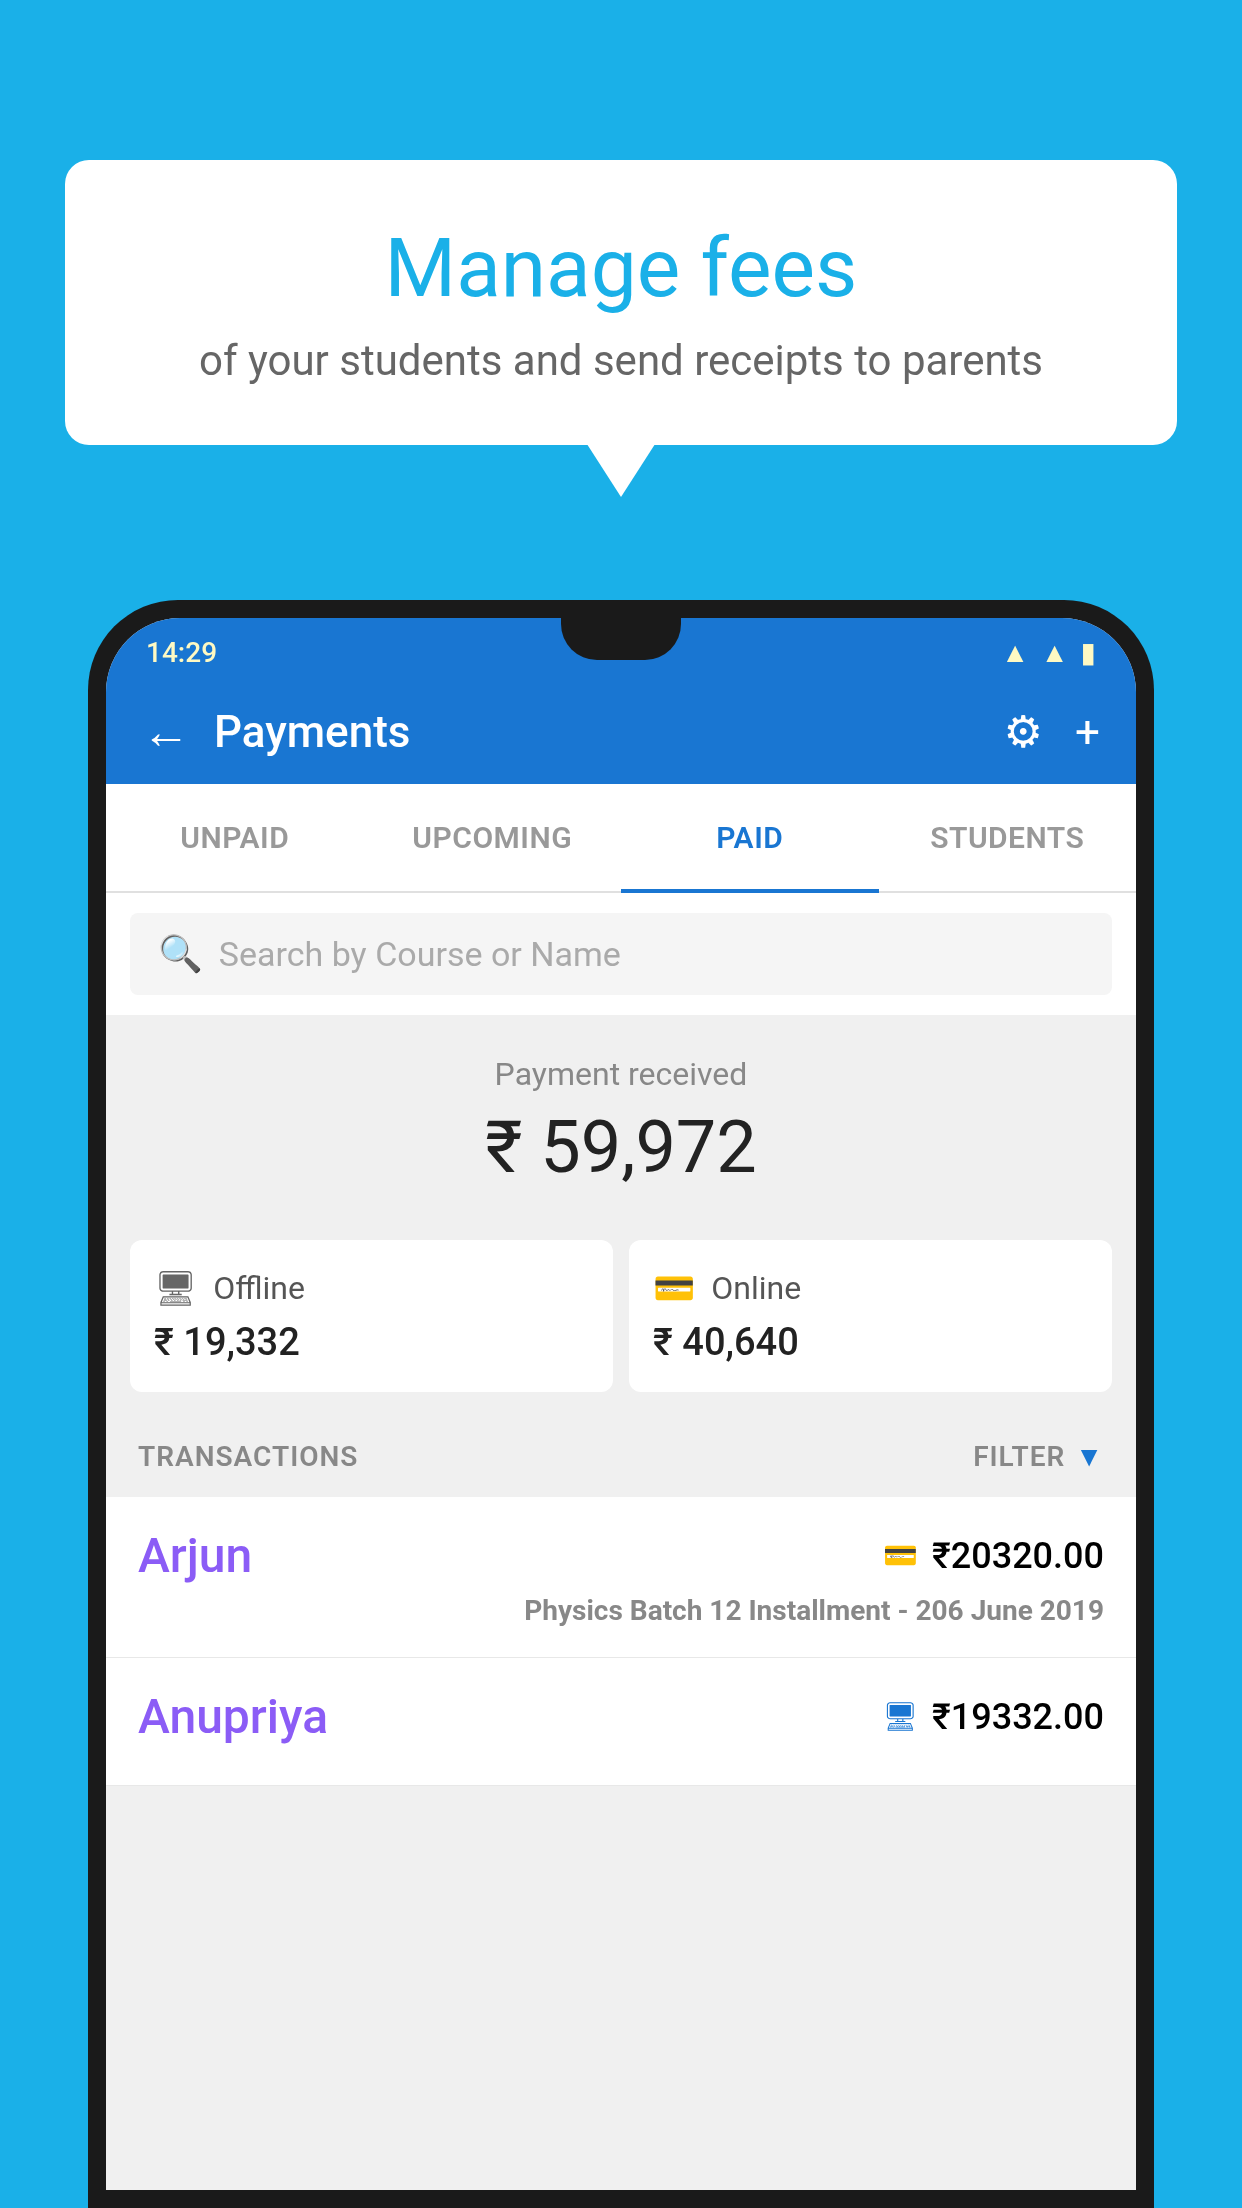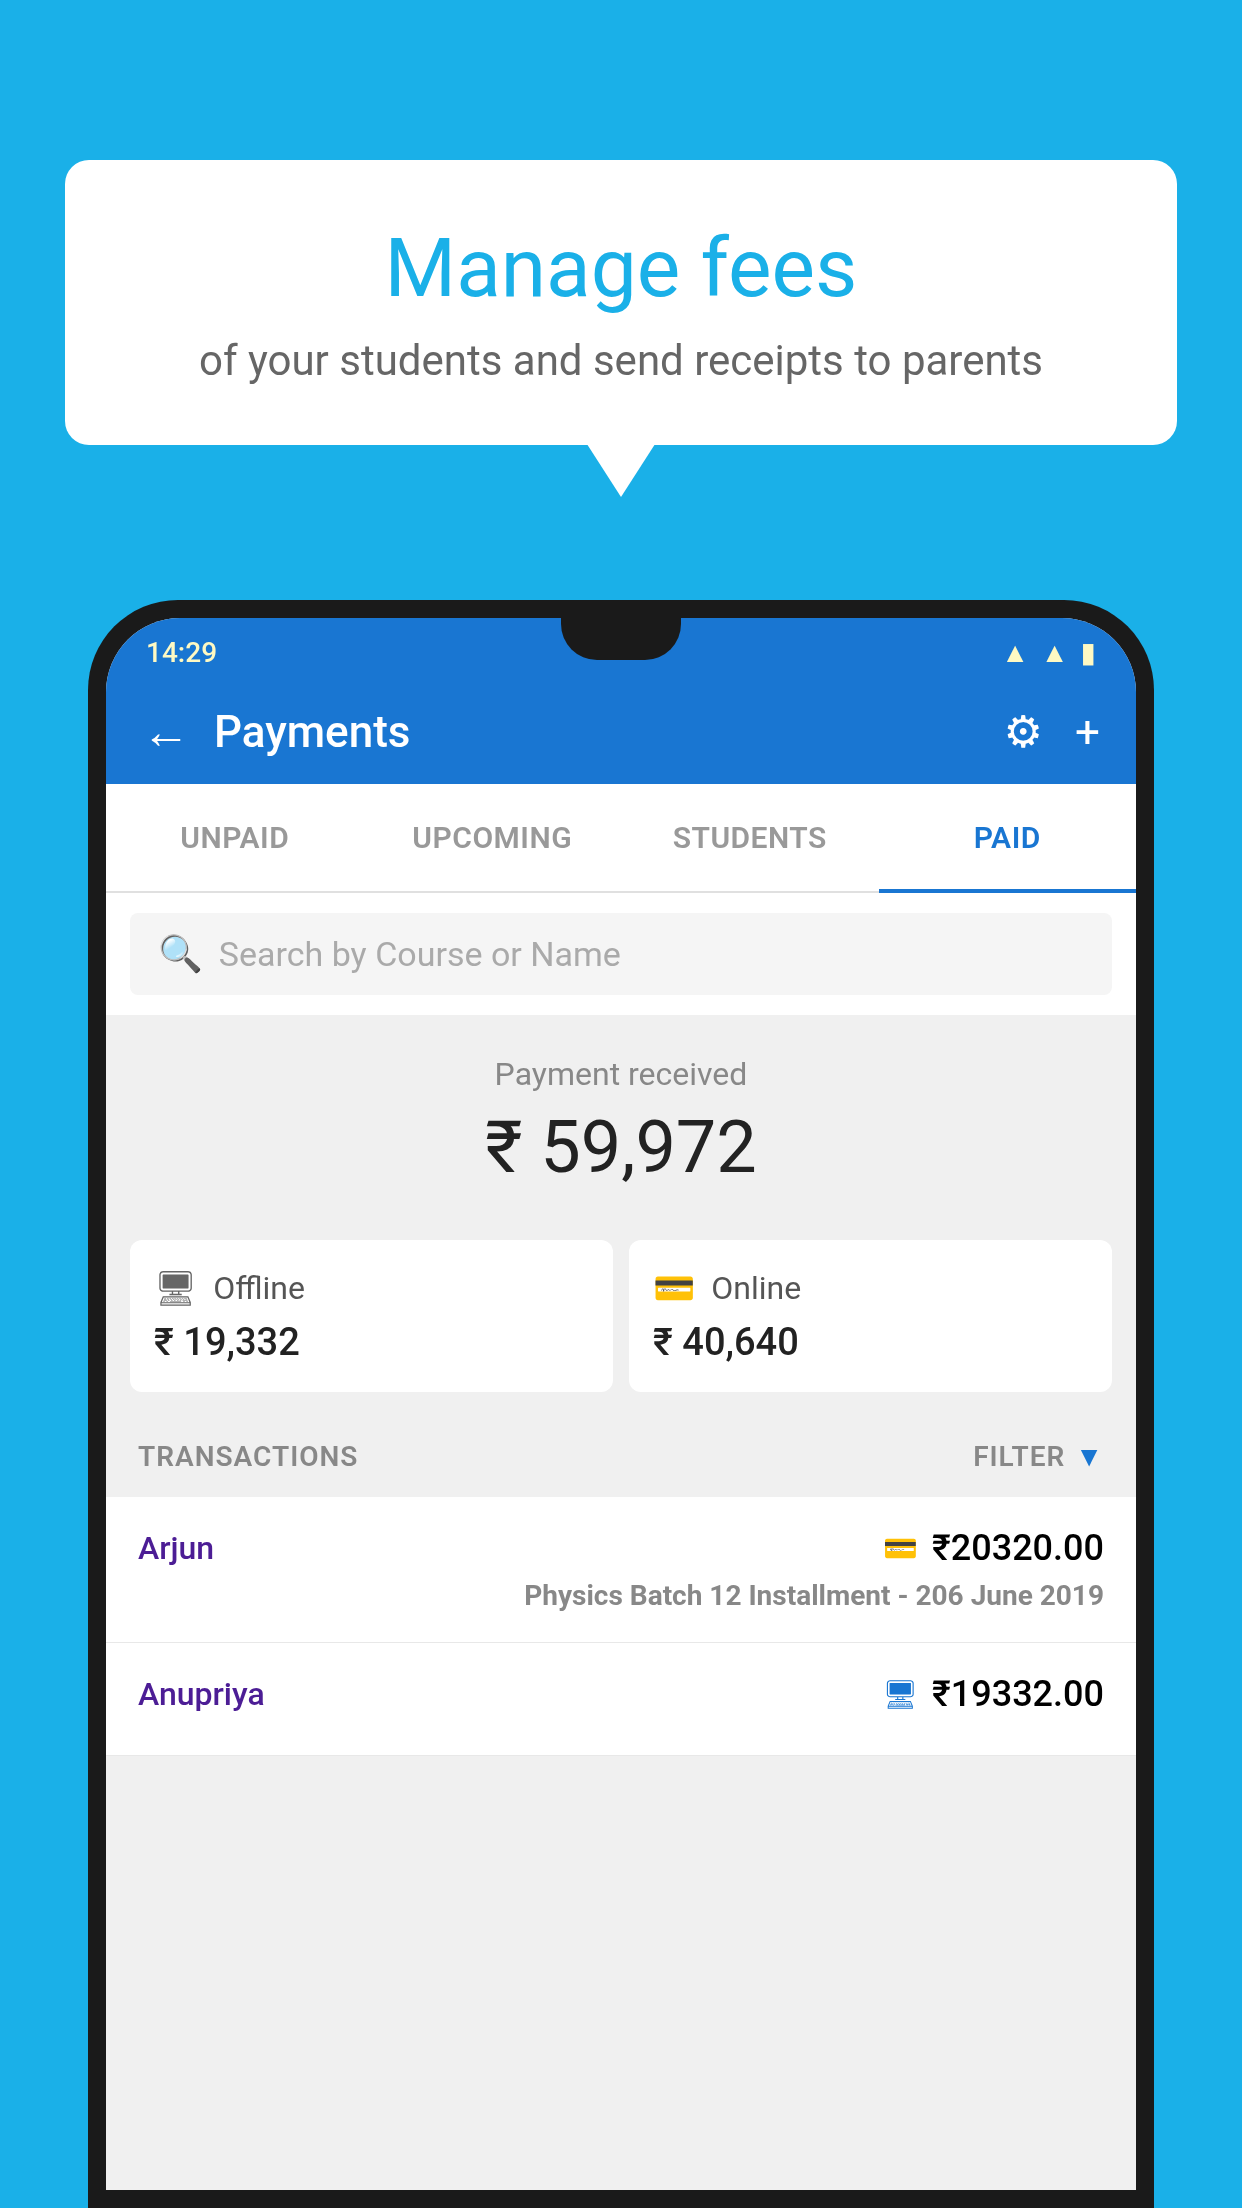--- a/index.html
+++ b/index.html
@@ -302,22 +302,22 @@
     }
 
     .transaction-row1 {
       display: flex;
       justify-content: space-between;
       align-items: center;
       margin-bottom: 10px;
     }
 
     .transaction-name {
-      font-size: 32px;
-      color: #4c1d95;
+      font-size: 48px;
+      color: #8b5cf6;
       font-weight: 500;
     }
 
     .transaction-amount-row {
       display: flex;
       align-items: center;
       gap: 14px;
     }
 
     .transaction-amount-icon {
@@ -376,22 +376,22 @@
       <span class="app-bar-title">Payments</span>
       <div class="app-bar-icons">
         <span class="app-bar-icon">⚙</span>
         <span class="app-bar-icon">+</span>
       </div>
     </div>
 
     <div class="tabs">
       <div class="tab">UNPAID</div>
       <div class="tab">UPCOMING</div>
+      <div class="tab active">PAID</div>
       <div class="tab">STUDENTS</div>
-      <div class="tab active">PAID</div>
     </div>
 
     <div class="search-bar-container">
       <div class="search-bar">
         <span class="search-icon">🔍</span>
         <span class="search-placeholder">Search by Course or Name</span>
       </div>
     </div>
 
     <div class="payment-received">

